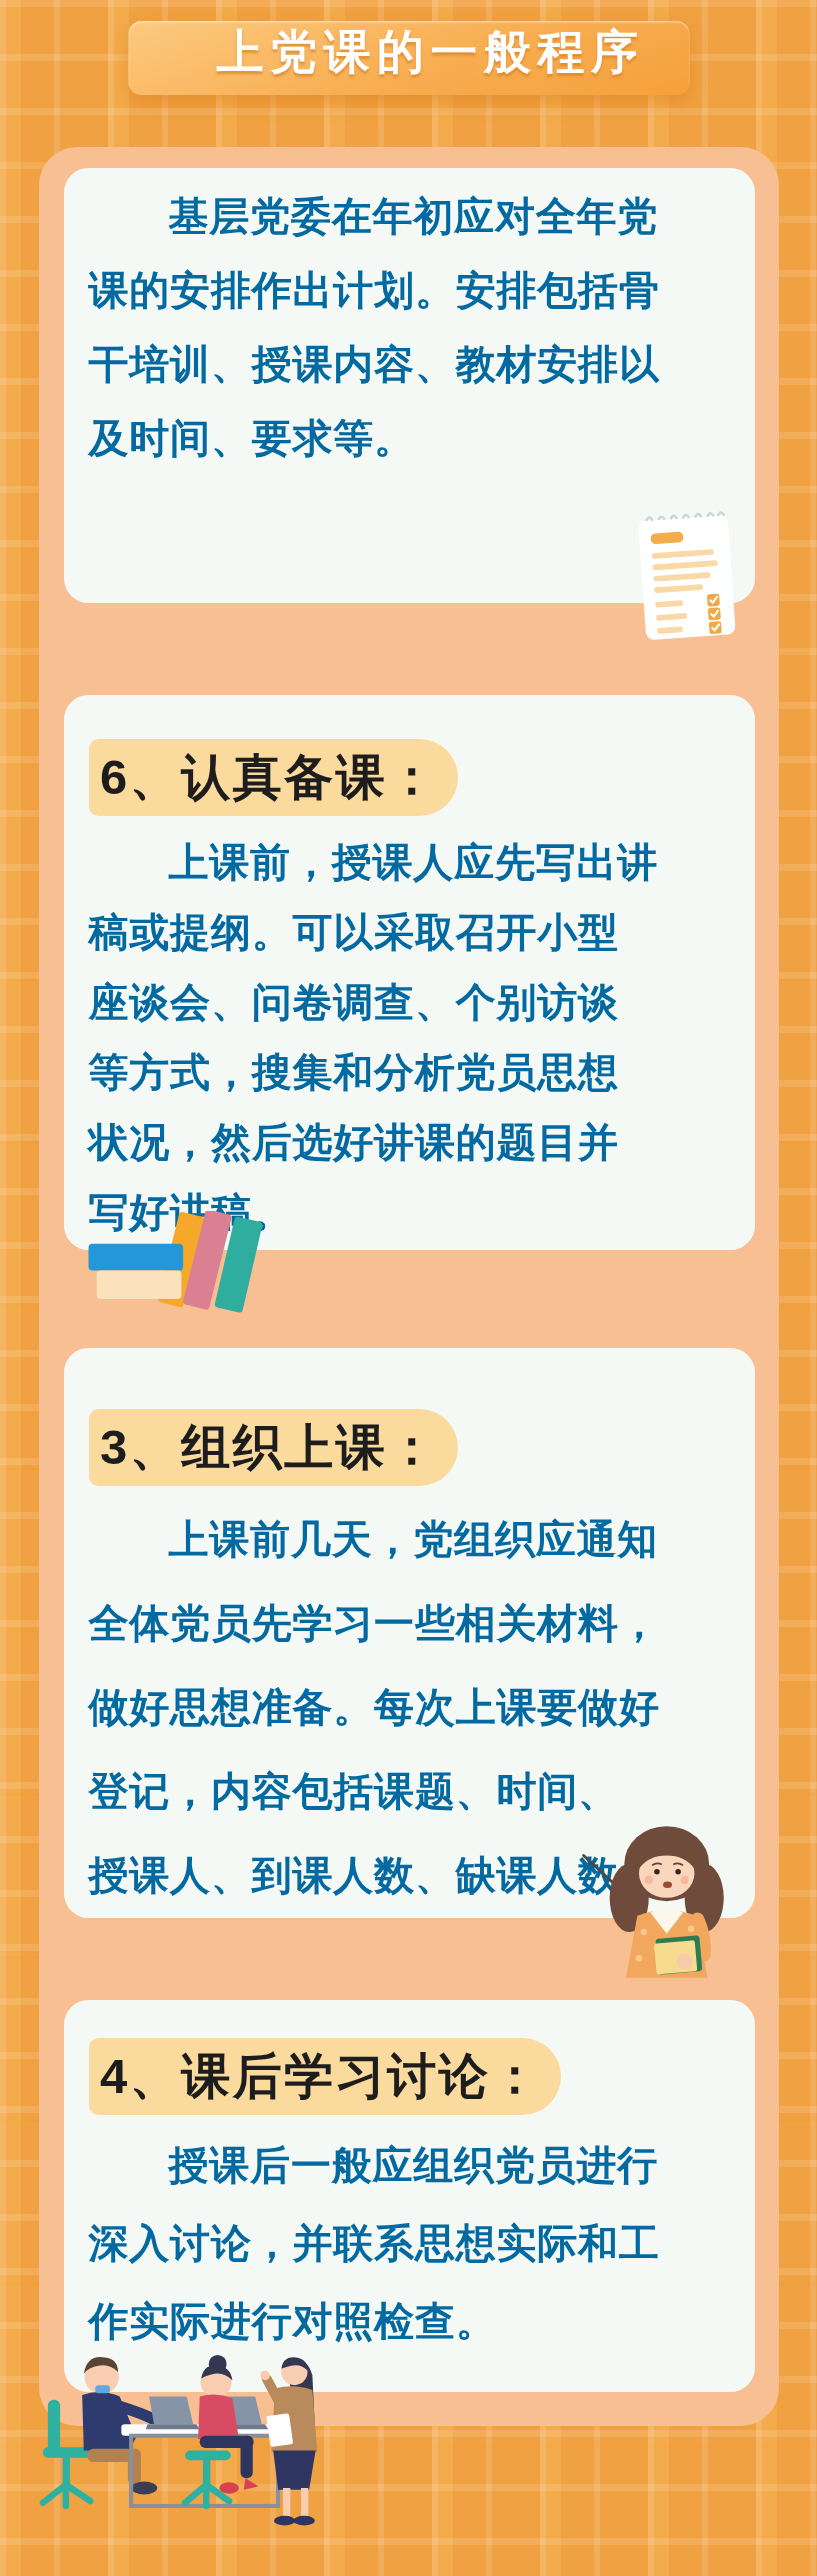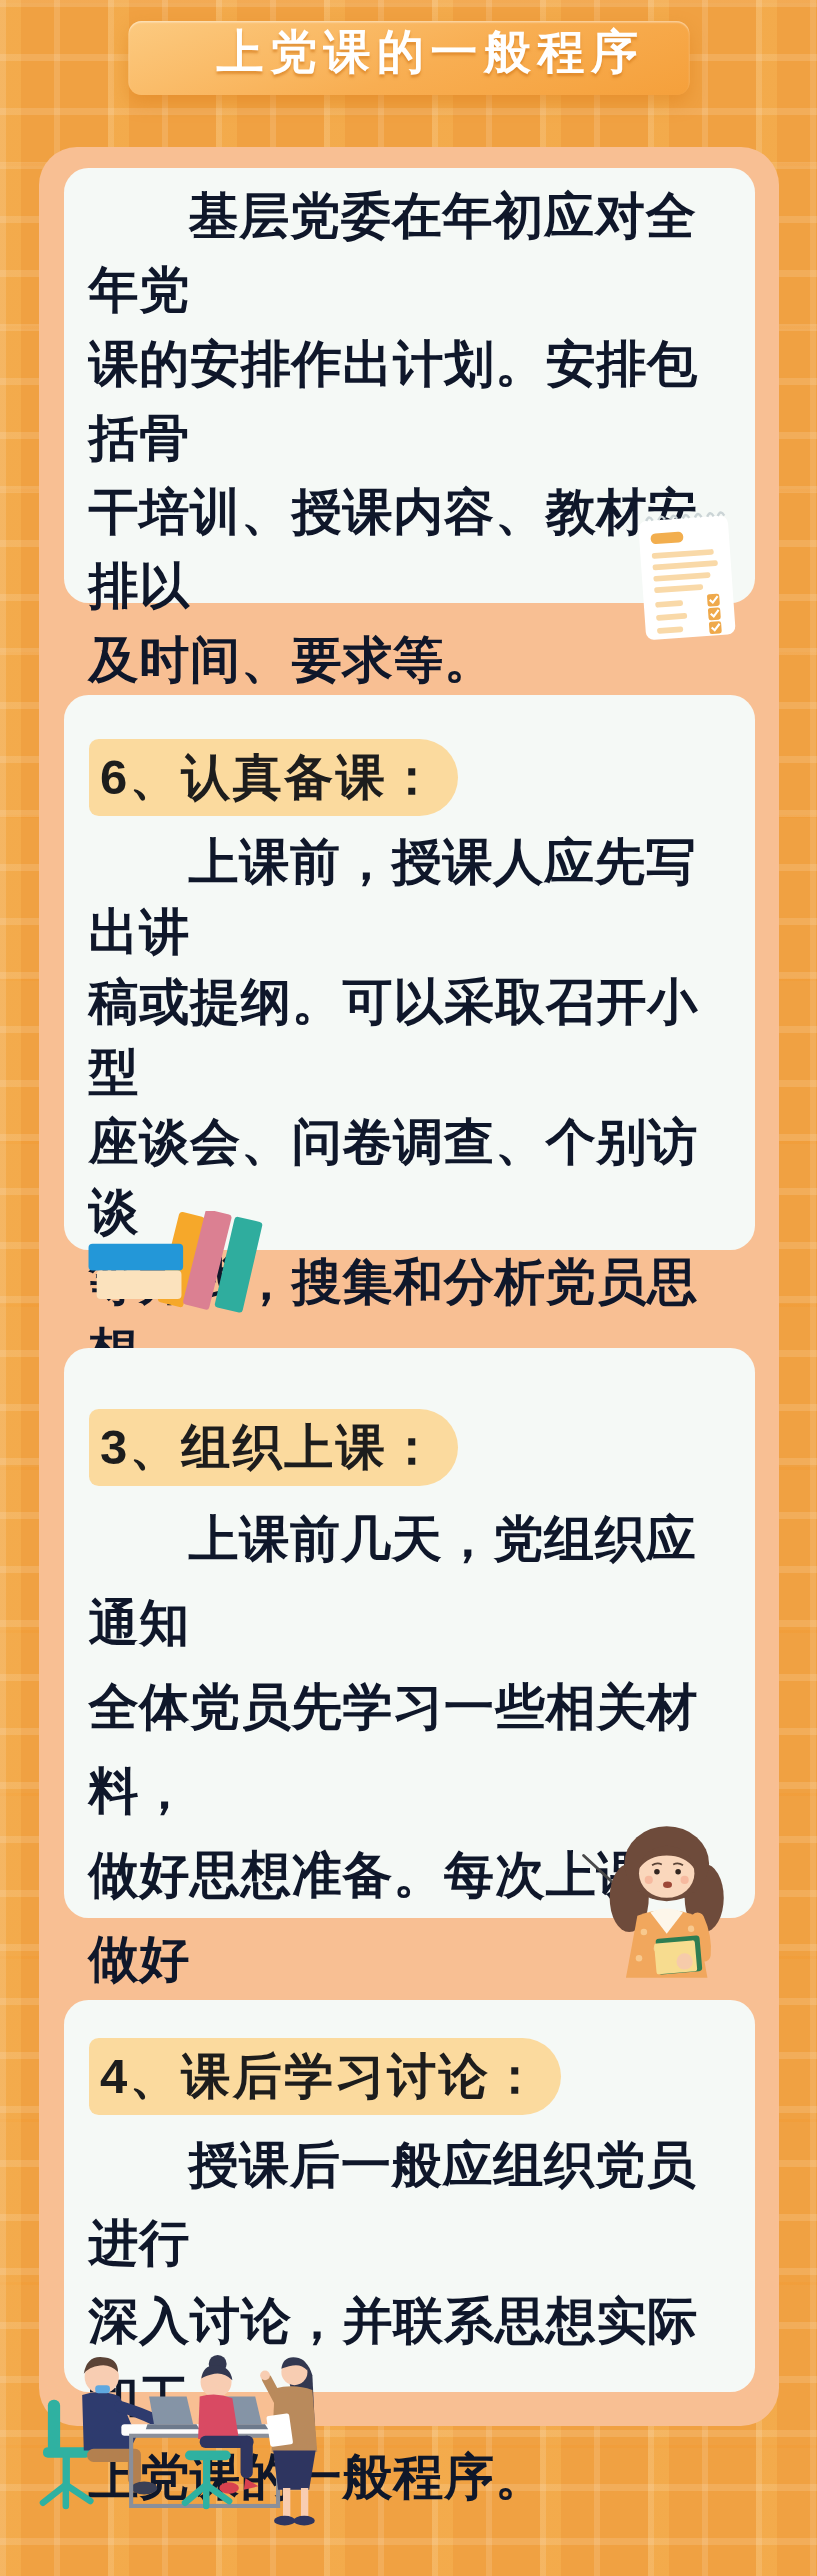--- a/index.html
+++ b/index.html
@@ -41,21 +41,21 @@
     background:#FBDA9E;border-radius:9.8px 39px 39px 9.8px;
     padding:11.4px 19.6px 11.4px 11.4px;
     font-size:49px;line-height:54px;font-weight:700;color:#1D1D1D;
     letter-spacing:2.5px;white-space:nowrap;
   }
   .card-2 .pill{margin-top:44px;}
   .card-3 .pill{margin-top:61px;}
   .card-4 .pill{margin-top:38px;}
   .body-text{
     margin:11.4px 0 0 0;white-space:pre-line;text-indent:2em;
-    font-size:50px;font-weight:600;color:#0f172a;letter-spacing:0.8px;
+    font-size:40px;font-weight:600;color:#0369a1;letter-spacing:0.8px;
   }
   .card-1 .body-text{line-height:74px;}
   .card-2 .body-text{line-height:70px;}
   .card-3 .body-text{line-height:84px;}
   .card-4 .body-text{line-height:78px;}
   .illus{position:absolute;z-index:4;}
   #notepad{left:637px;top:508px;transform:rotate(-4deg);}
   #books{left:82px;top:1211px;}
   #teacher{left:575px;top:1818px;}
   #meeting{left:24.5px;top:2328px;}
@@ -92,21 +92,21 @@
 全体党员先学习一些相关材料，
 做好思想准备。每次上课要做好
 登记，内容包括课题、时间、
 授课人、到课人数、缺课人数。</p>
 </section>
 
 <section class="card card-4">
   <div class="pill">4、课后学习讨论：</div>
   <p class="body-text">授课后一般应组织党员进行
 深入讨论，并联系思想实际和工
-上党课的一般程序。</p>
+作实际进行对照检查。</p>
 </section>
 
 <div class="illus" id="notepad">
   <svg width="106" height="131" viewBox="0 0 130 160">
     <rect x="6" y="12" width="110" height="146" rx="10" fill="#FFFFFF"></rect>
     <g stroke="#CBD4D6" stroke-width="3" fill="none">
       <path d="M16 12 q4 -8 8 0"></path>
         <path d="M31 12 q4 -8 8 0"></path>
         <path d="M46 12 q4 -8 8 0"></path>
       <path d="M61 12 q4 -8 8 0"></path>

